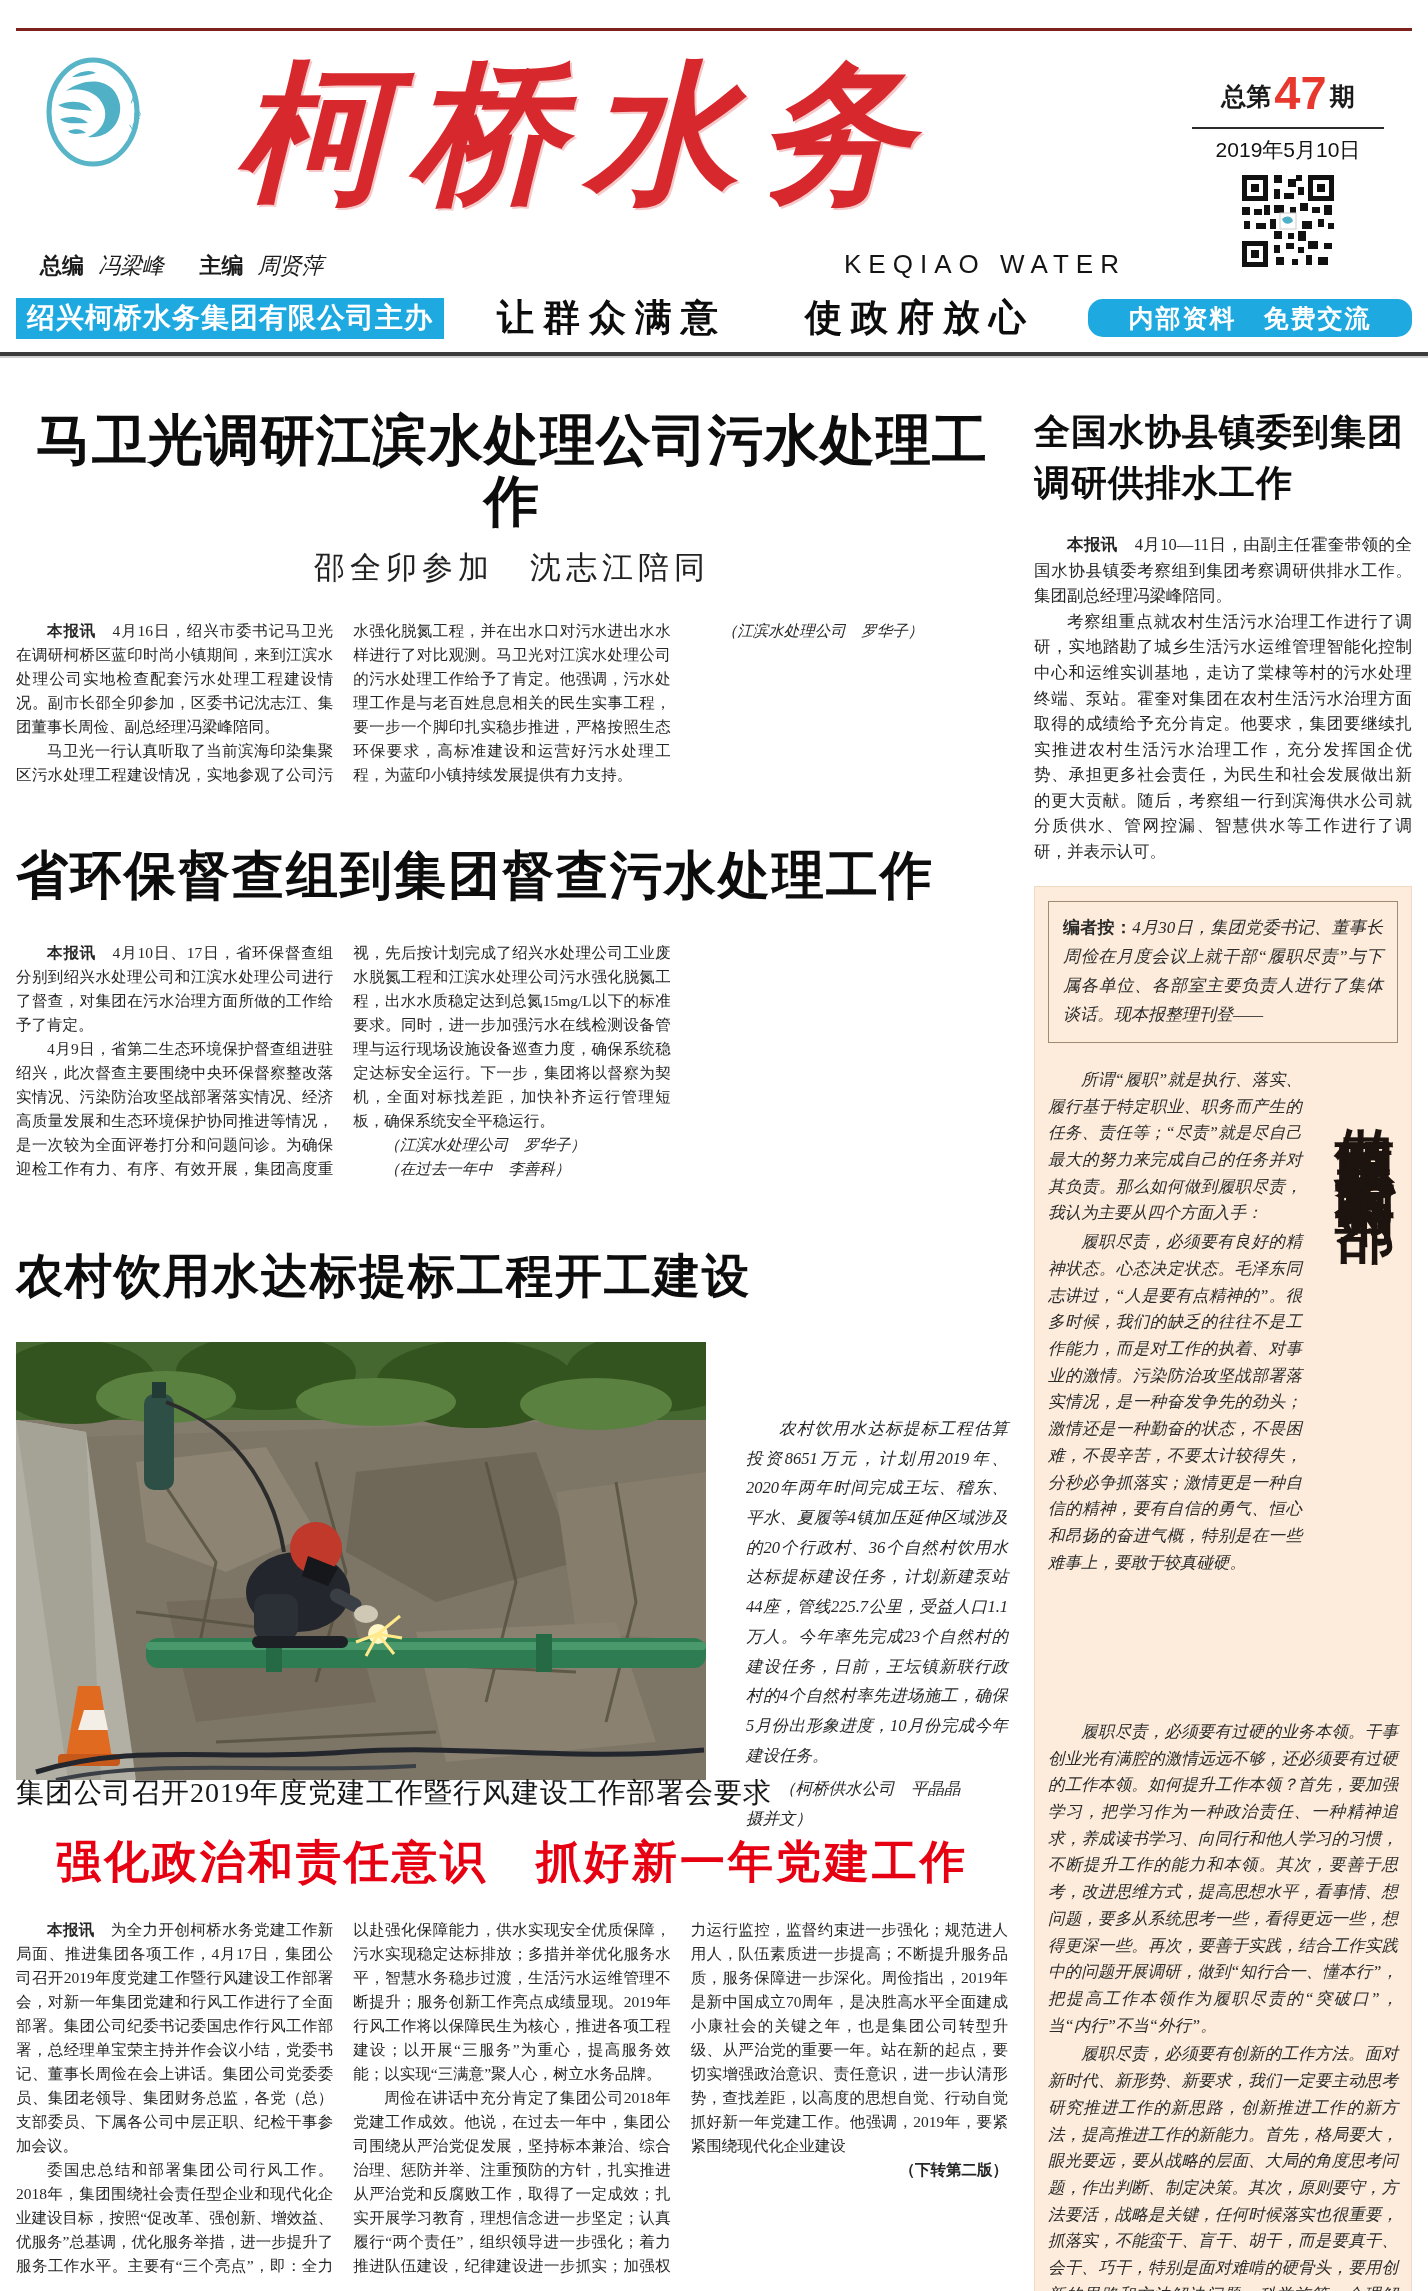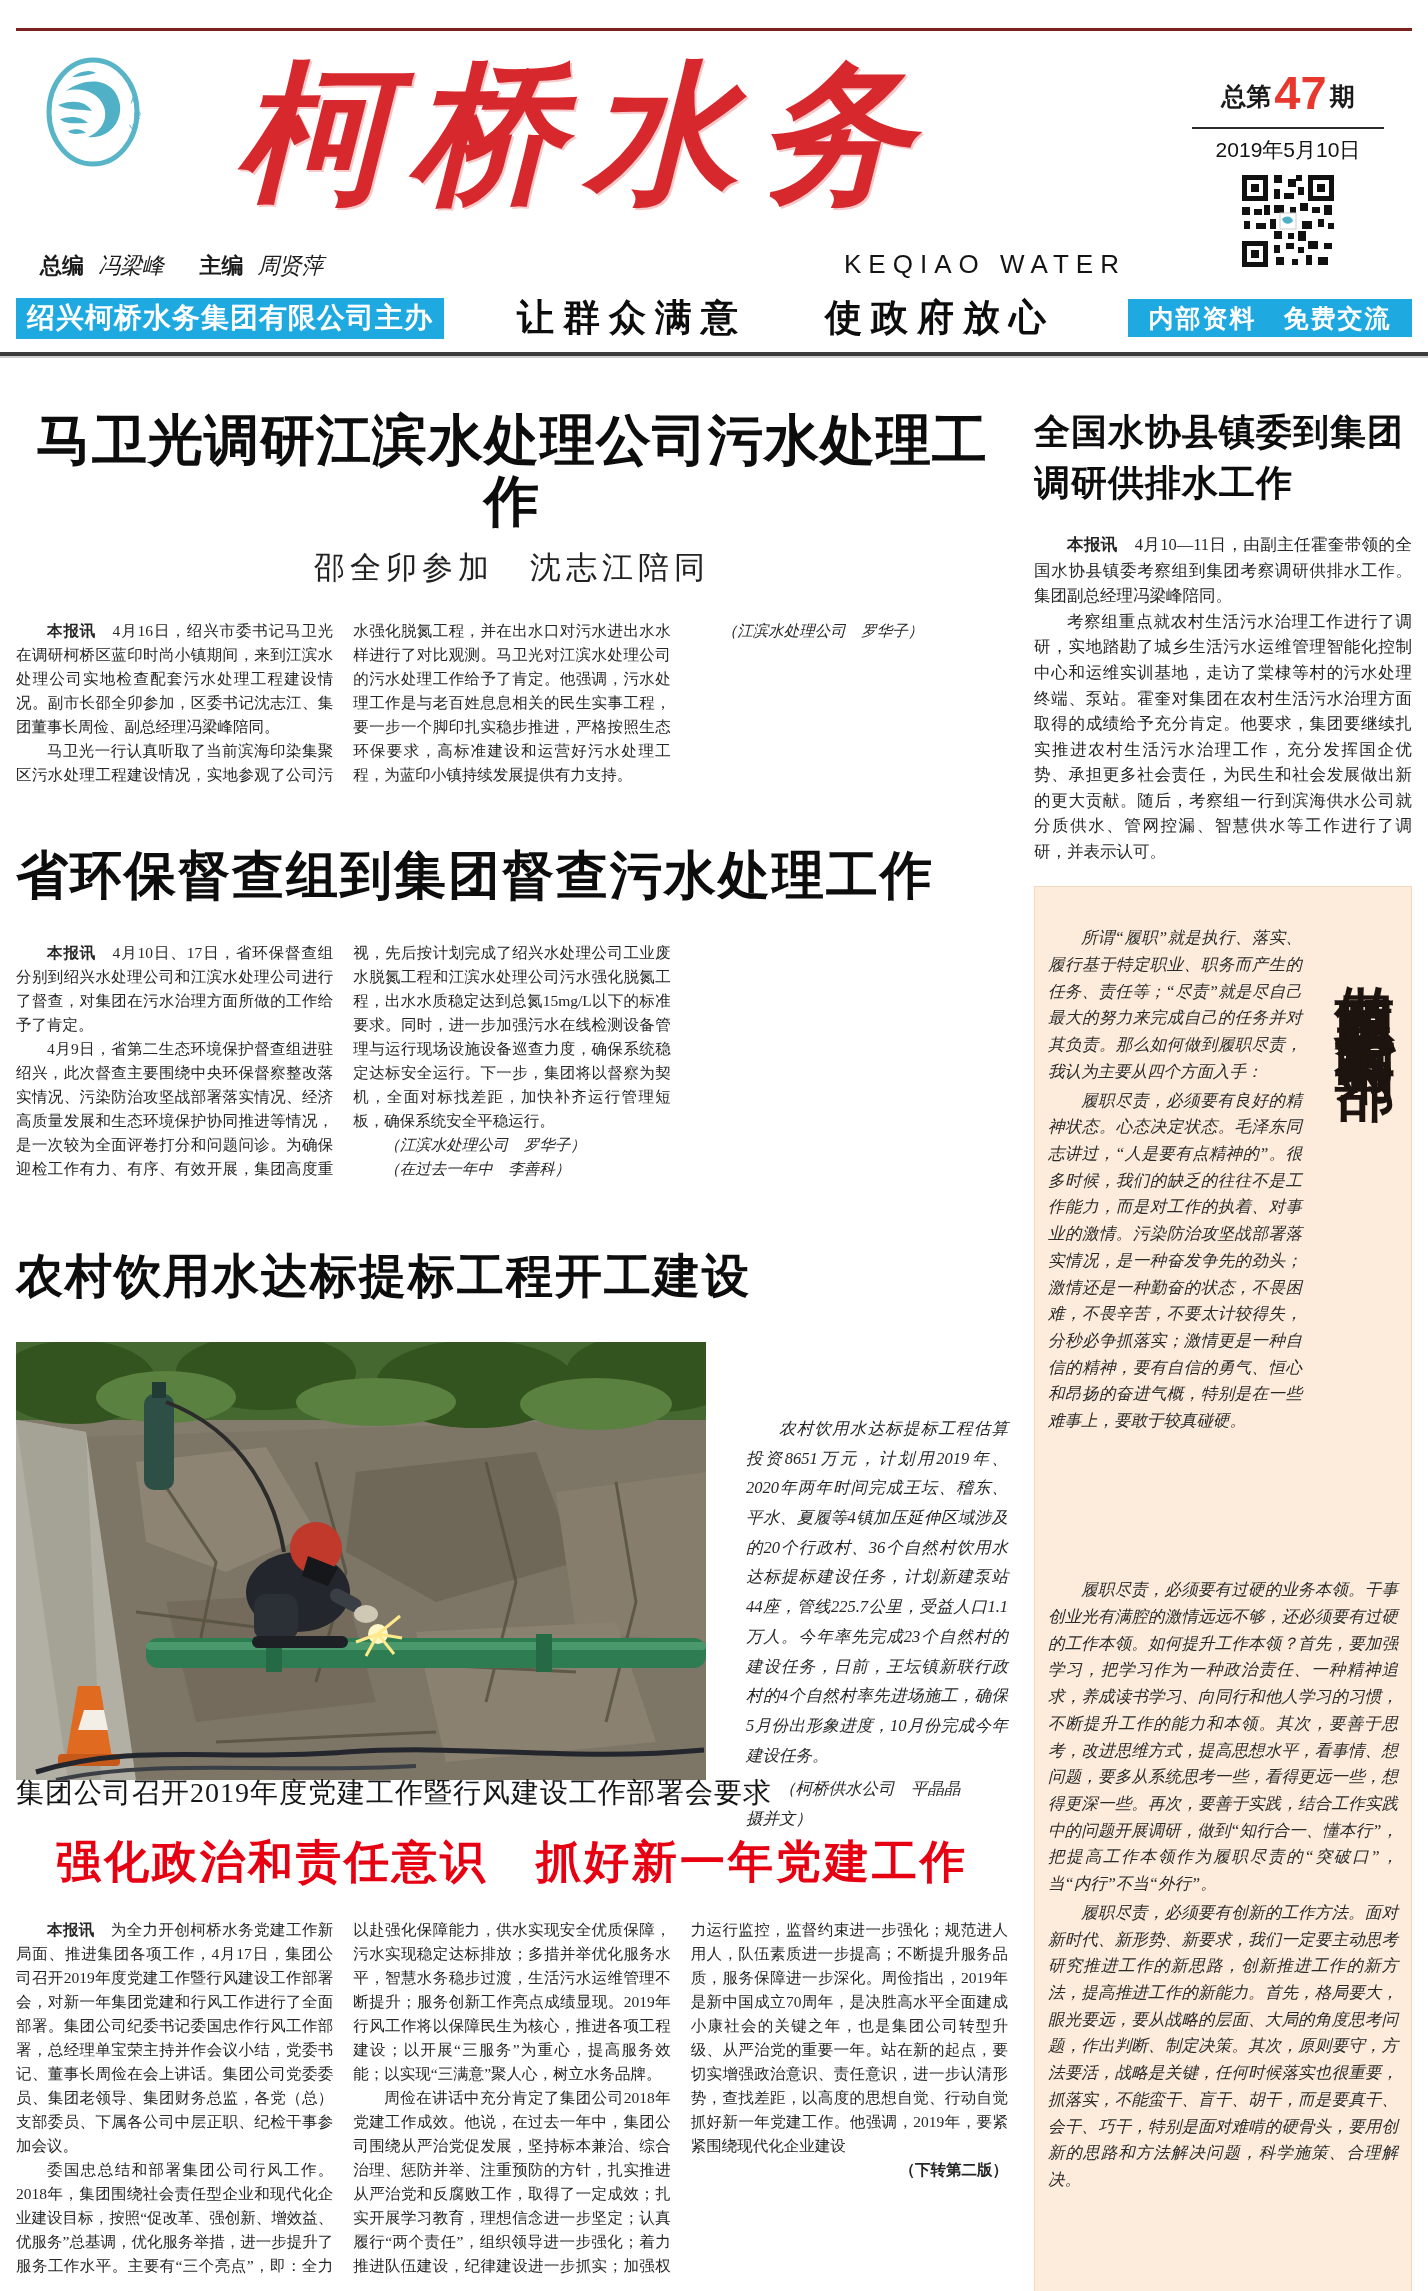--- a/index.html
+++ b/index.html
@@ -32,21 +32,21 @@
   .editors-row{ position:relative; height:38px; margin:0 16px; }
   .editors{ position:absolute; left:24px; top:4px; font-size:22px; }
   .editors b{ font-family:"Liberation Sans", sans-serif; font-weight:bold; margin-right:14px;}
   .editors i{ margin-right:30px; }
   .title-en{ position:absolute; left:828px; top:2px; font-family:"Liberation Sans", sans-serif;
     font-size:26px; letter-spacing:7px; color:#141414; }
   .banner-row{ margin:8px 16px 0; display:flex; align-items:center; }
   .banner-blue{ background:#1fa9e1; color:#fff; font-family:"Liberation Sans", sans-serif;
     font-weight:bold; display:flex; align-items:center; justify-content:center; }
   .banner-blue.left{ width:428px; height:41px; font-size:28px; letter-spacing:1px;}
-  .banner-blue.right{ width:284px; height:38px; font-size:25px; letter-spacing:2px;}
+  .banner-blue.right{ width:324px; height:38px; font-size:25px; letter-spacing:2px;border-radius:15px;}
   .slogan{ flex:1; display:flex; justify-content:center; gap:78px;
     font-family:"Liberation Sans", sans-serif; font-weight:bold; font-size:37px;
     color:#0d0d0d; letter-spacing:9px; }
   .main-rule{ margin-top:9px; border-top:4px solid #3c3c3c; box-shadow:0 2px 0 #cfcfcf; }
 
   
   .content{ display:flex; padding:0 16px; gap:26px; }
   .main-col{ width:992px; }
   .side-col{ flex:1; overflow:hidden; }
 
@@ -317,20 +317,23 @@
         <div>全国水协县镇委到集团</div>
         <div>调研供排水工作</div>
       </div>
       <div class="side-body">
         <p><b>本报讯</b><span>　4月10—11日，由副主任霍奎带领的全国水协县镇委考察组到集团考察调研供排水工作。集团副总经理冯梁峰陪同。</span></p>
         <p>考察组重点就农村生活污水治理工作进行了调研，实地踏勘了城乡生活污水运维管理智能化控制中心和运维实训基地，走访了棠棣等村的污水处理终端、泵站。霍奎对集团在农村生活污水治理方面取得的成绩给予充分肯定。他要求，集团要继续扎实推进农村生活污水治理工作，充分发挥国企优势、承担更多社会责任，为民生和社会发展做出新的更大贡献。随后，考察组一行到滨海供水公司就分质供水、管网控漏、智慧供水等工作进行了调研，并表示认可。</p>
         <p class="side-attr">（排水公司　祝倩　滨海供水公司　施萍）</p>
       </div>
 
       <div class="peach">
+        <div class="note-box">
+          <b>编者按：</b><span>4月30日，集团党委书记、董事长周俭在月度会议上就干部“履职尽责”与下属各单位、各部室主要负责人进行了集体谈话。现本报整理刊登——</span>
+        </div>
         <div class="comm-top">
           <div class="comm comm-left">
             <p>所谓“履职”就是执行、落实、履行基于特定职业、职务而产生的任务、责任等；“尽责”就是尽自己最大的努力来完成自己的任务并对其负责。那么如何做到履职尽责，我认为主要从四个方面入手：</p>
             <p>履职尽责，必须要有良好的精神状态。心态决定状态。毛泽东同志讲过，“人是要有点精神的”。很多时候，我们的缺乏的往往不是工作能力，而是对工作的执着、对事业的激情。污染防治攻坚战部署落实情况，是一种奋发争先的劲头；激情还是一种勤奋的状态，不畏困难，不畏辛苦，不要太计较得失，分秒必争抓落实；激情更是一种自信的精神，要有自信的勇气、恒心和昂扬的奋进气概，特别是在一些难事上，要敢于较真碰硬。</p>
           </div>
           <div class="v-title">做履职尽责的有为干部</div>
         </div>
         <div class="comm comm-bottom">
           <p>履职尽责，必须要有过硬的业务本领。干事创业光有满腔的激情远远不够，还必须要有过硬的工作本领。如何提升工作本领？首先，要加强学习，把学习作为一种政治责任、一种精神追求，养成读书学习、向同行和他人学习的习惯，不断提升工作的能力和本领。其次，要善于思考，改进思维方式，提高思想水平，看事情、想问题，要多从系统思考一些，看得更远一些，想得更深一些。再次，要善于实践，结合工作实践中的问题开展调研，做到“知行合一、懂本行”，把提高工作本领作为履职尽责的“突破口”，当“内行”不当“外行”。</p>
           <p>履职尽责，必须要有创新的工作方法。面对新时代、新形势、新要求，我们一定要主动思考研究推进工作的新思路，创新推进工作的新方法，提高推进工作的新能力。首先，格局要大，眼光要远，要从战略的层面、大局的角度思考问题，作出判断、制定决策。其次，原则要守，方法要活，战略是关键，任何时候落实也很重要，抓落实，不能蛮干、盲干、胡干，而是要真干、会干、巧干，特别是面对难啃的硬骨头，要用创新的思路和方法解决问题，科学施策、合理解决。</p>

